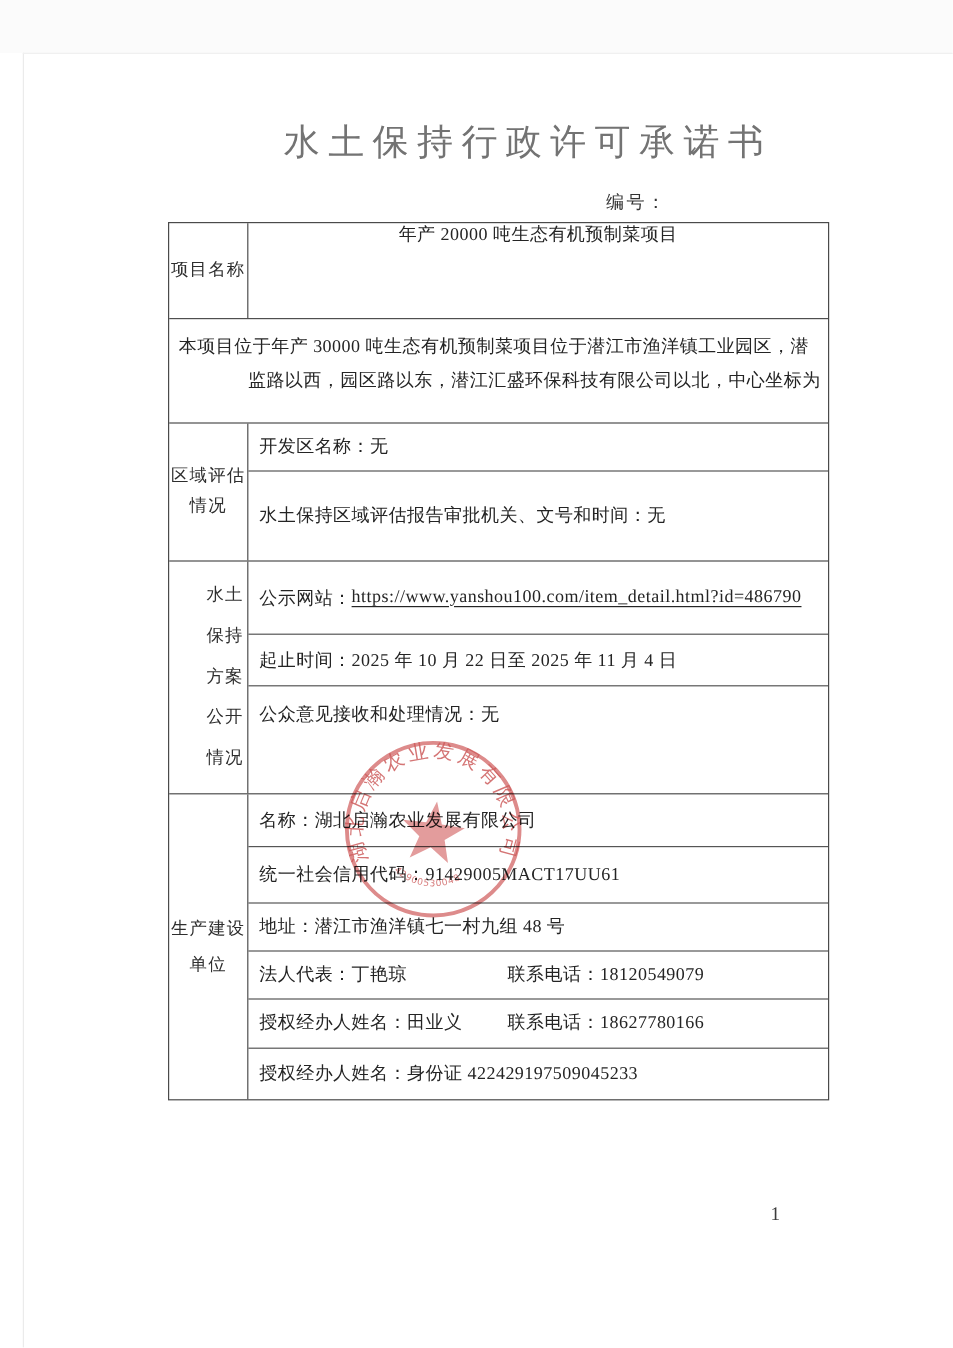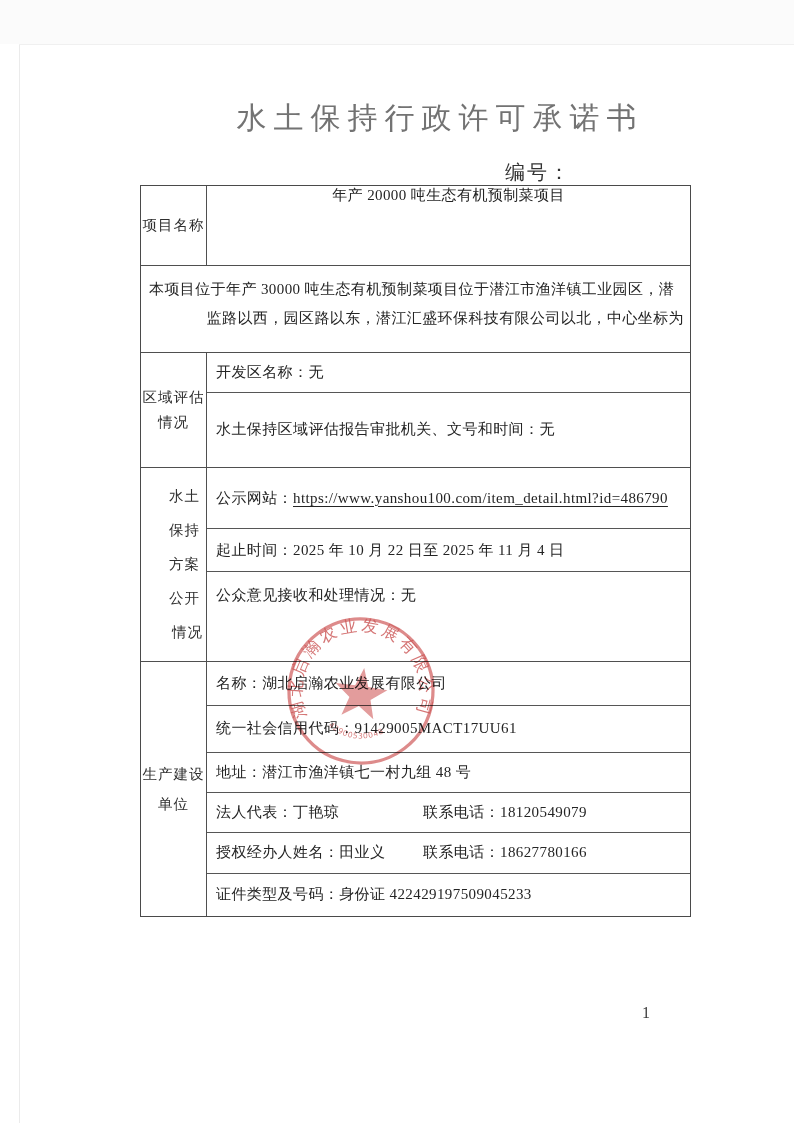--- a/index.html
+++ b/index.html
@@ -16,35 +16,35 @@
   .scan-edge-left { position:absolute; left:19px; top:44px; bottom:0; width:1px; background:#ebebeb; }
   .scan-edge-top { position:absolute; left:19px; right:0; top:44px; height:1px; background:#f0f0f0; }
 
   .doc-title {
     position:absolute; top:98px; left:165px; width:550px;
     text-align:center; font-size:30px; font-weight:400;
     letter-spacing:7px; color:#737373; white-space:nowrap;
   }
   .doc-number {
     position:absolute; top:159px; left:505px;
-    font-size:20px; letter-spacing:2px; color:#333;
+    font-size:15px; letter-spacing:2px; color:#333;
   }
 
   .doc-table {
     position:absolute; left:140px; top:185px; width:551px; height:732px;
     border:1.5px solid #4a4a4a;
     display:flex; flex-direction:column;
     font-size:15px;
   }
   .band { display:flex; border-bottom:1px solid #4f4f4f; }
   .band:last-child { border-bottom:none; }
   .label-cell {
     width:66px; flex:0 0 66px; border-right:1px solid #4f4f4f;
     display:flex; flex-direction:column; align-items:center; justify-content:center;
-    font-size:14.5px; color:#2e2e2e; letter-spacing:1px; 
+    font-size:14.5px; color:#2e2e2e; letter-spacing:1px; text-align:center;
   }
   .lh-1 .label-line { line-height:22px; }
   .lh-2 .label-line { line-height:25px; }
   .lh-3 .label-line { line-height:34px;margin-left:28px; }
   .lh-4 .label-line { line-height:30px; }
   .content-col { flex:1; display:flex; flex-direction:column; }
   .sub-cell {
     border-bottom:1px solid #565656;
     display:flex; align-items:center;
     padding-left:9px; color:#242424; letter-spacing:0.4px;
@@ -147,21 +147,21 @@
       <div class="sub-cell h-c52">统一社会信用代码：91429005MACT17UU61</div>
       <div class="sub-cell h-c53">地址：潜江市渔洋镇七一村九组 48 号</div>
       <div class="sub-cell h-c54">
         <span class="pair-left">法人代表：丁艳琼</span>
         <span>联系电话：18120549079</span>
       </div>
       <div class="sub-cell h-c55">
         <span class="pair-left">授权经办人姓名：田业义</span>
         <span>联系电话：18627780166</span>
       </div>
-      <div class="sub-cell h-c56">证件类型及号码：身份证 422429197509045233</div>
+      <div class="sub-cell h-c56">授权经办人姓名：身份证 422429197509045233</div>
     </div>
   </div>
 
 </div>
 
 <div class="seal">
   <svg width="154" height="154" viewBox="0 0 152 152">
     <circle cx="76" cy="76" r="71" fill="none" stroke="#d05c5c" stroke-width="3.2" opacity="0.78"></circle>
     <polygon points="76,53 82.5,71.1 101.7,71.7 86.5,83.4 91.9,101.8 76,91 60.1,101.8 65.5,83.4 50.3,71.7 69.5,71.1" fill="#d16060" opacity="0.68"></polygon>
     <defs>

